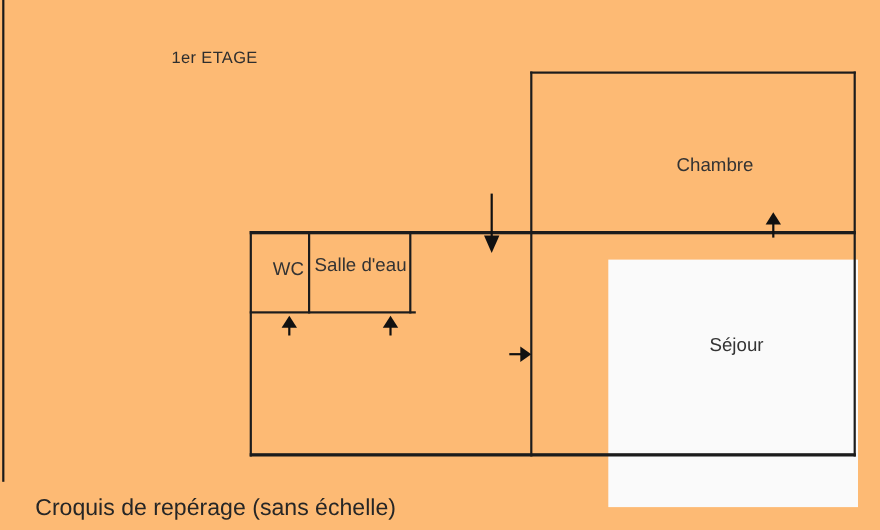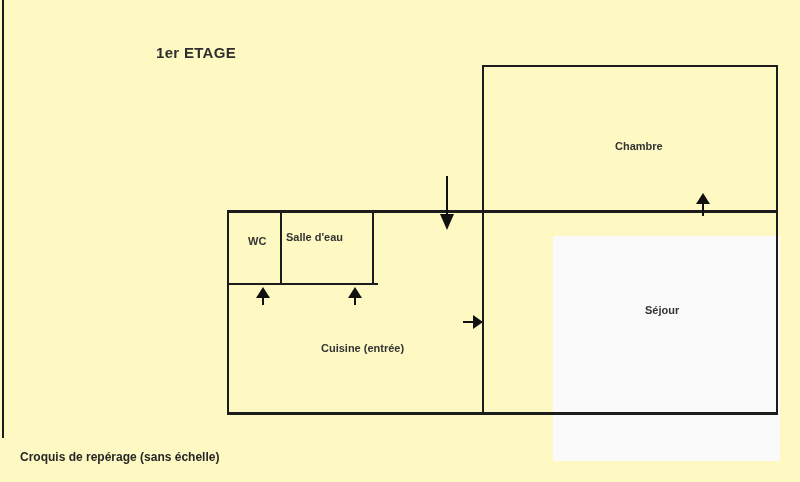--- a/index.html
+++ b/index.html
@@ -1,50 +1,49 @@
 <!DOCTYPE html>
 <html><head>
 <meta charset="utf-8">
 <style>
   html, body { margin: 0; padding: 0; background: #ffffff; }
   #canvas {
     position: relative;
     width: 800px;
     height: 482px;
-    background: #fef9c3;
+    background: #fdba74;
     font-family: "Liberation Sans", sans-serif;
     overflow: hidden;
-    font-weight: bold;
   }
   .abs { position: absolute; }
 
   
   #edge-line { left: 2px; top: 0; width: 2px; height: 438px; background: #1a1a1a; }
 
   
   #plan-title { left: 156px; top: 44px; font-size: 15px; color: #2e2e2e; letter-spacing: 0.3px; }
-  #plan-caption { left: 20px; top: 450px; font-size: 12px; color: #262626; }
+  #plan-caption { left: 32px; top: 450px; font-size: 21px; color: #262626; }
 
   
   .wall { background: #1c1c1c; }
   #wall-sep-horizontal   { left: 227px; top: 210px; width: 551px; height: 3px; }
   #wall-bottom           { left: 227px; top: 412px; width: 551px; height: 3px; }
   #wall-left-cuisine     { left: 227px; top: 210px; width: 2px;  height: 205px; }
   #wall-center-vertical  { left: 482px; top: 65px;  width: 2px;  height: 350px; }
   #wall-right            { left: 776px; top: 65px;  width: 2px;  height: 350px; }
   #wall-chambre-top      { left: 482px; top: 65px;  width: 296px; height: 2px; }
   #wall-wc-bottom        { left: 227px; top: 283px; width: 151px; height: 2px; }
   #wall-wc-divider       { left: 280px; top: 211px; width: 2px;  height: 74px; }
   #wall-salledeau-right  { left: 372px; top: 211px; width: 2px;  height: 74px; }
 
   
   #sejour-highlight { left: 553px; top: 236px; width: 227px; height: 225px; background: #fafafa; }
 
   
-  .room-label { color: #333333; font-size: 11px; white-space: nowrap; }
+  .room-label { color: #333333; font-size: 17px; white-space: nowrap; }
   #label-chambre   { left: 615px; top: 140px; }
   #label-sejour    { left: 645px; top: 304px; }
   #label-cuisine   { left: 321px; top: 342px; }
   #label-salledeau { left: 286px; top: 231px; text-align: right; }
   #label-wc        { left: 248px; top: 235px; }
 
   
   .stem { background: #111111; }
   .tri { width: 0; height: 0; }
   #entry-down-stem { left: 446px; top: 176px; width: 2px; height: 40px; }
@@ -80,21 +79,20 @@
   <div class="abs wall" id="wall-bottom"></div>
   <div class="abs wall" id="wall-left-cuisine"></div>
   <div class="abs wall" id="wall-center-vertical"></div>
   <div class="abs wall" id="wall-right"></div>
   <div class="abs wall" id="wall-wc-bottom"></div>
   <div class="abs wall" id="wall-wc-divider"></div>
   <div class="abs wall" id="wall-salledeau-right"></div>
 
   <div class="abs room-label" id="label-chambre">Chambre</div>
   <div class="abs room-label" id="label-sejour">Séjour</div>
-  <div class="abs room-label" id="label-cuisine">Cuisine (entrée)</div>
   <div class="abs room-label" id="label-salledeau">Salle d'eau</div>
   <div class="abs room-label" id="label-wc">WC</div>
 
   <div>
     <div class="abs stem" id="entry-down-stem"></div>
     <div class="abs tri" id="entry-down-head"></div>
   </div>
   <div>
     <div class="abs stem" id="entry-right-stem"></div>
     <div class="abs tri" id="entry-right-head"></div>

